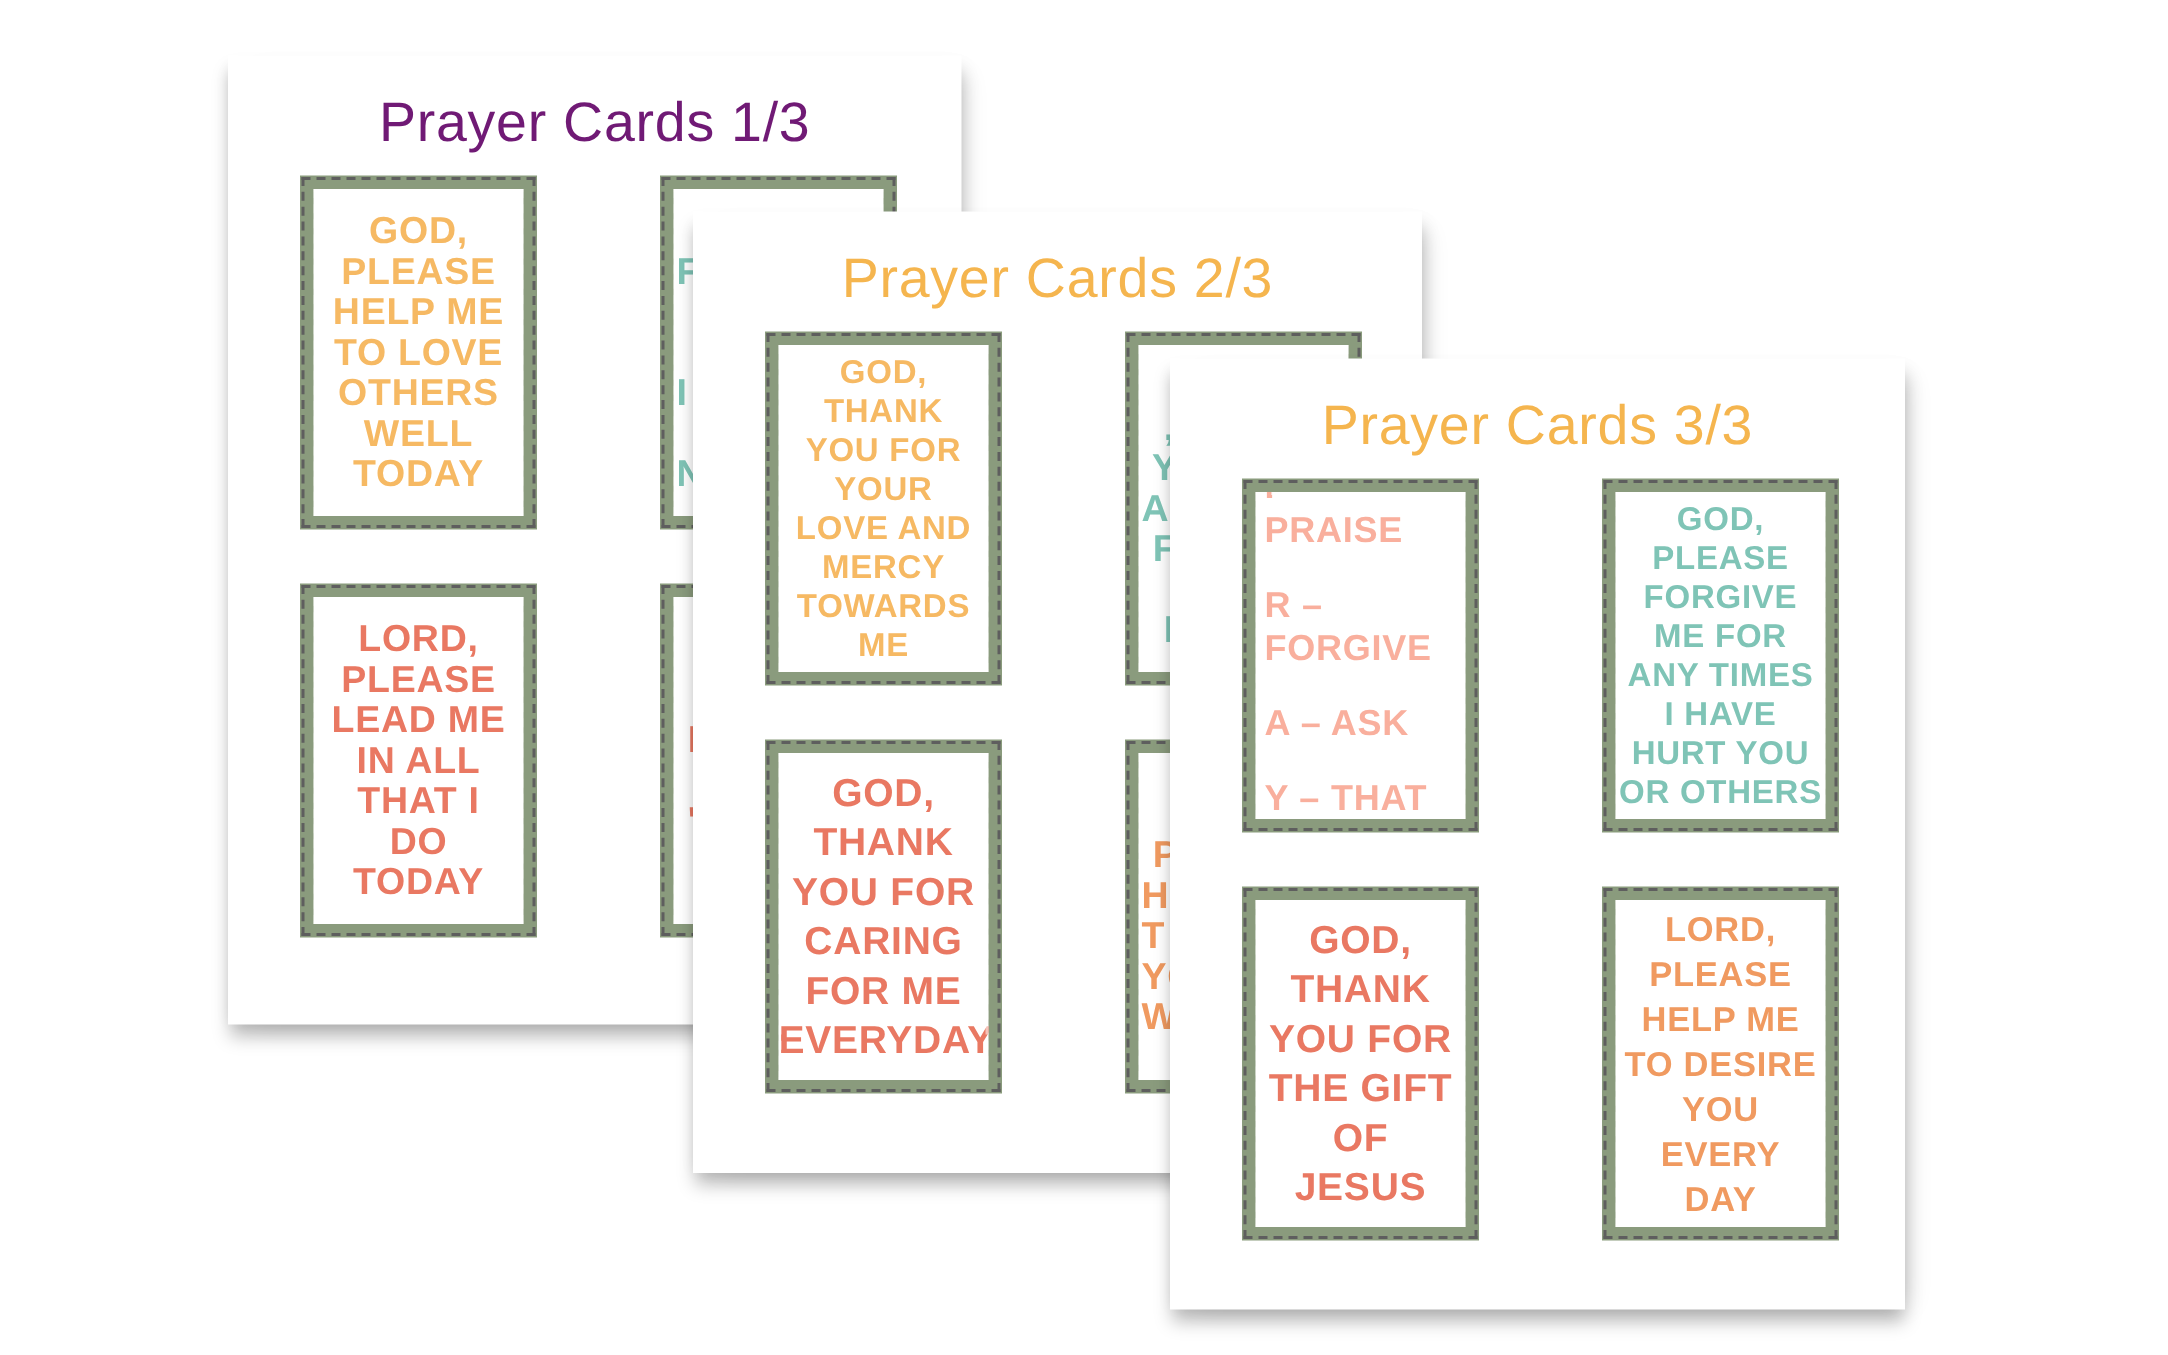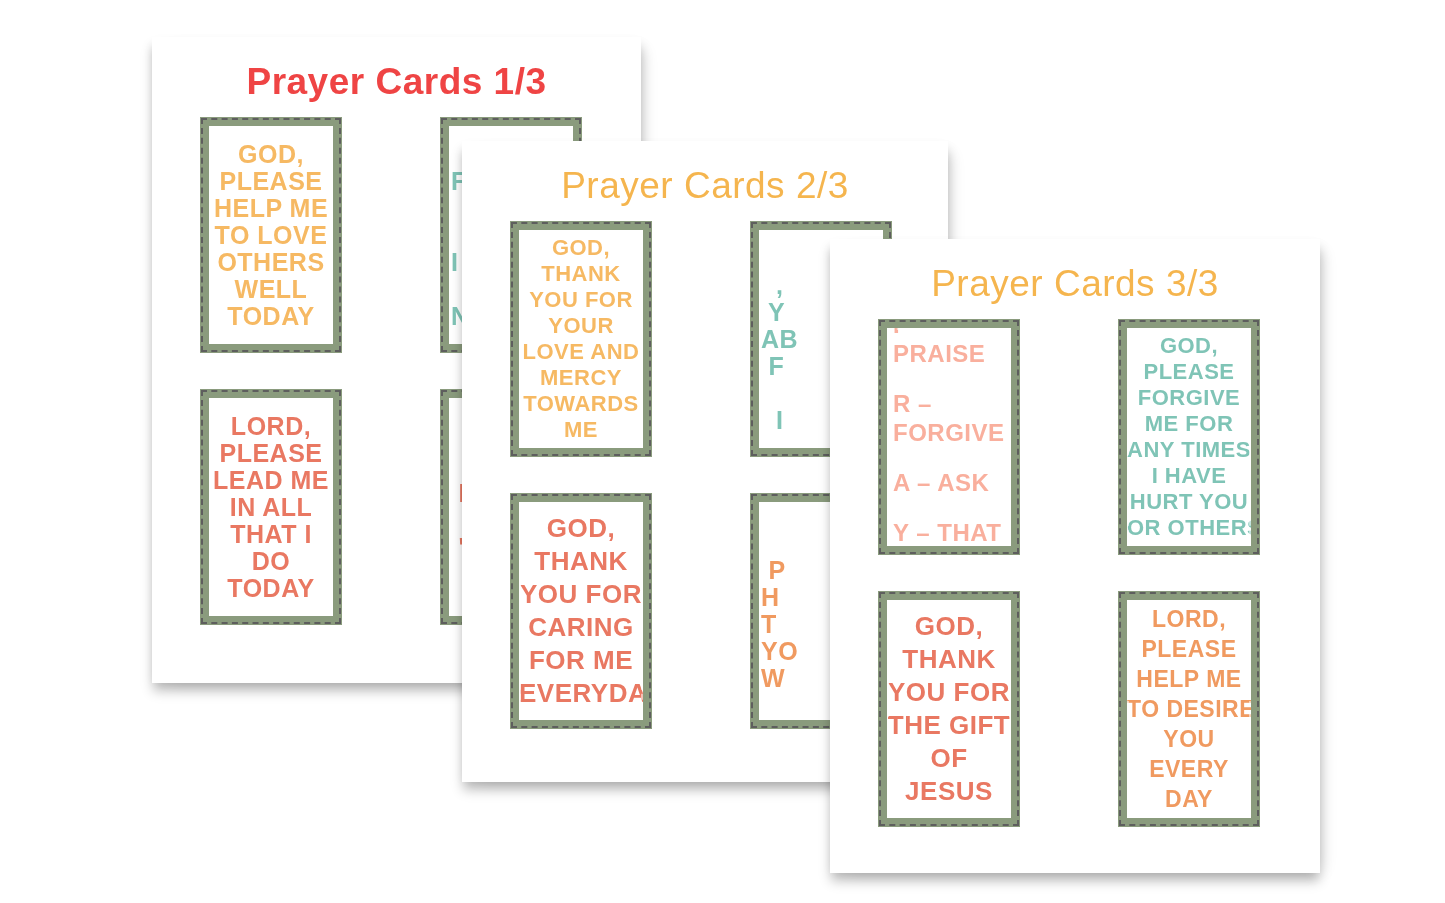--- a/index.html
+++ b/index.html
@@ -6,29 +6,29 @@
   #canvas {
     position:relative; width:1445px; height:903px; overflow:hidden;
     background:#ffffff; font-family:"Liberation Sans", sans-serif;
   }
   .page {
     position:absolute; background:#ffffff;
     box-shadow: 0 9px 11px -1px rgba(0,0,0,0.25), 9px 5px 16px -8px rgba(0,0,0,0.14), -4px 3px 10px -6px rgba(0,0,0,0.10);
   }
   #page1 { left:152px; top:37px;  width:489px; height:646px; z-index:1; }
   #page2 { left:462px; top:141px; width:486px; height:641px; z-index:2; }
-  #page3 { left:830px; top:239px; width:490px; height:634px; z-index:3;text-decoration:underline; }
+  #page3 { left:780px; top:239px; width:490px; height:634px; z-index:3;text-decoration:underline; }
 
   .page-title {
     position:absolute; top:24px; left:0; right:0;
     text-align:center; font-size:37px; font-weight:400; letter-spacing:0.5px;
   }
 
   .card {
-    position:absolute; width:142px; height:236px; box-sizing:border-box;
+    position:absolute; width:158px; height:236px; box-sizing:border-box;
     background:#ffffff; border:9px solid #8A9B7D;
     outline:2px dashed #5E5E5E; outline-offset:-3px;
     overflow:hidden; display:flex; align-items:center;
   }
   .card::before {
     content:""; position:absolute; inset:0;
     border:2px dashed rgba(255,255,255,0.55); pointer-events:none;
   }
   .pos-tl { left:48px;  top:80px;  }
   .pos-tr { left:288px; top:80px;  }
@@ -51,21 +51,21 @@
   }
   .acro-line { font-weight:bold; font-size:24px; line-height:29px; letter-spacing:0.5px; }
   .acro-note { font-weight:bold; font-size:13px; line-height:14px; margin-top:-17px; letter-spacing:0.3px; }
 </style>
 </head>
 <body>
 
 <div id="canvas">
 
   <div class="page" id="page1">
-    <div class="page-title" style="color: #ef4444; font-weight: bold;">Prayer Cards 1/3</div>
+    <div class="page-title" style="color: #701a75;">Prayer Cards 1/3</div>
     <div class="card pos-tl" style="border-color: rgb(138, 155, 125);">
       <div class="card-text align-center" style="color: rgb(246, 185, 99);">GOD,
 PLEASE
 HELP ME
 TO LOVE
 OTHERS
 WELL
 TODAY</div>
     </div>
     <div class="card pos-tr" style="border-color: rgb(138, 155, 125);">

